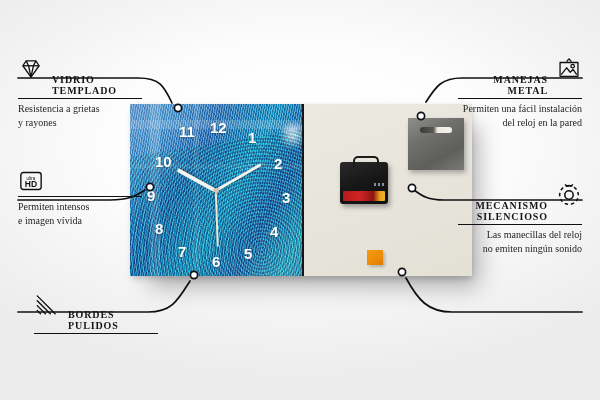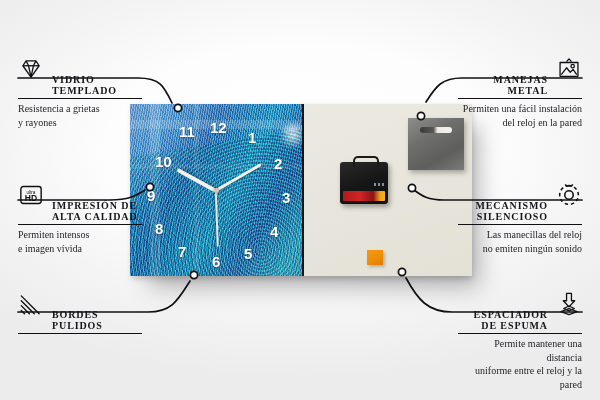--- a/index.html
+++ b/index.html
@@ -201,29 +201,27 @@
 
   <div class="callout left" style="left:18px;top:168px;width:124px;">
     <div class="co-head">
       <span class="ico">
         <svg viewBox="0 0 32 32" width="26" height="26">
           <rect x="3.5" y="5.5" width="25" height="21" rx="3" fill="none" stroke="#101014" stroke-width="1.7"></rect>
           <text x="16" y="14.2" text-anchor="middle" font-family="Liberation Sans, sans-serif" font-size="5.6" fill="#101014">ultra</text>
           <text x="16" y="23.4" text-anchor="middle" font-family="Liberation Sans, sans-serif" font-size="10.5" font-weight="bold" fill="#101014">HD</text>
         </svg>
       </span>
-      <span class="co-title">IMPRESIÓN DE
-ALTA CALIDAD</span>
     </div>
     <div class="rule" style="width:124px;"></div>
     <div class="co-sub">Permiten intensos
 e imagen vívida</div>
   </div>
 
-  <div class="callout left" style="left:18px;top:277px;width:124px;">
+  <div class="callout left" style="left:34px;top:277px;width:124px;">
     <div class="co-head">
       <span class="ico">
         <svg viewBox="0 0 32 32" width="26" height="26">
           <g stroke="#101014" stroke-width="1.7" stroke-linecap="round">
             <path d="M4,6 L26,28"></path>
               <path d="M4,12 L20,28"></path>
               <path d="M4,18 L14,28"></path>
               <path d="M4,24 L8,28"></path>
           </g>
         </svg>
@@ -267,32 +265,14 @@
             <circle cx="16" cy="16" r="5.2"></circle>
           </g>
         </svg>
       </span>
     </div>
     <div class="rule" style="width:124px;"></div>
     <div class="co-sub">Las manecillas del reloj
 no emiten ningún sonido</div>
   </div>
 
-  <div class="callout right" style="left:458px;top:277px;width:124px;">
-    <div class="co-head">
-      <span class="co-title">ESPACIADOR
-DE ESPUMA</span>
-      <span class="ico">
-        <svg viewBox="0 0 32 32" width="26" height="26">
-          <g fill="none" stroke="#101014" stroke-width="1.6" stroke-linejoin="round">
-            <path d="M13,3 L19,3 L19,12 L23,12 L16,19.5 L9,12 L13,12 Z"></path>
-            <path d="M9.5,21.5 L16,18.5 L22.5,21.5 L16,24.5 Z"></path>
-            <path d="M6,25.5 L16,21.8 L26,25.5 L16,29 Z"></path>
-          </g>
-        </svg>
-      </span>
-    </div>
-    <div class="rule" style="width:124px;"></div>
-    <div class="co-sub">Permite mantener una distancia
-uniforme entre el reloj y la pared</div>
-  </div>
 
 </div>
 
 </body></html>

